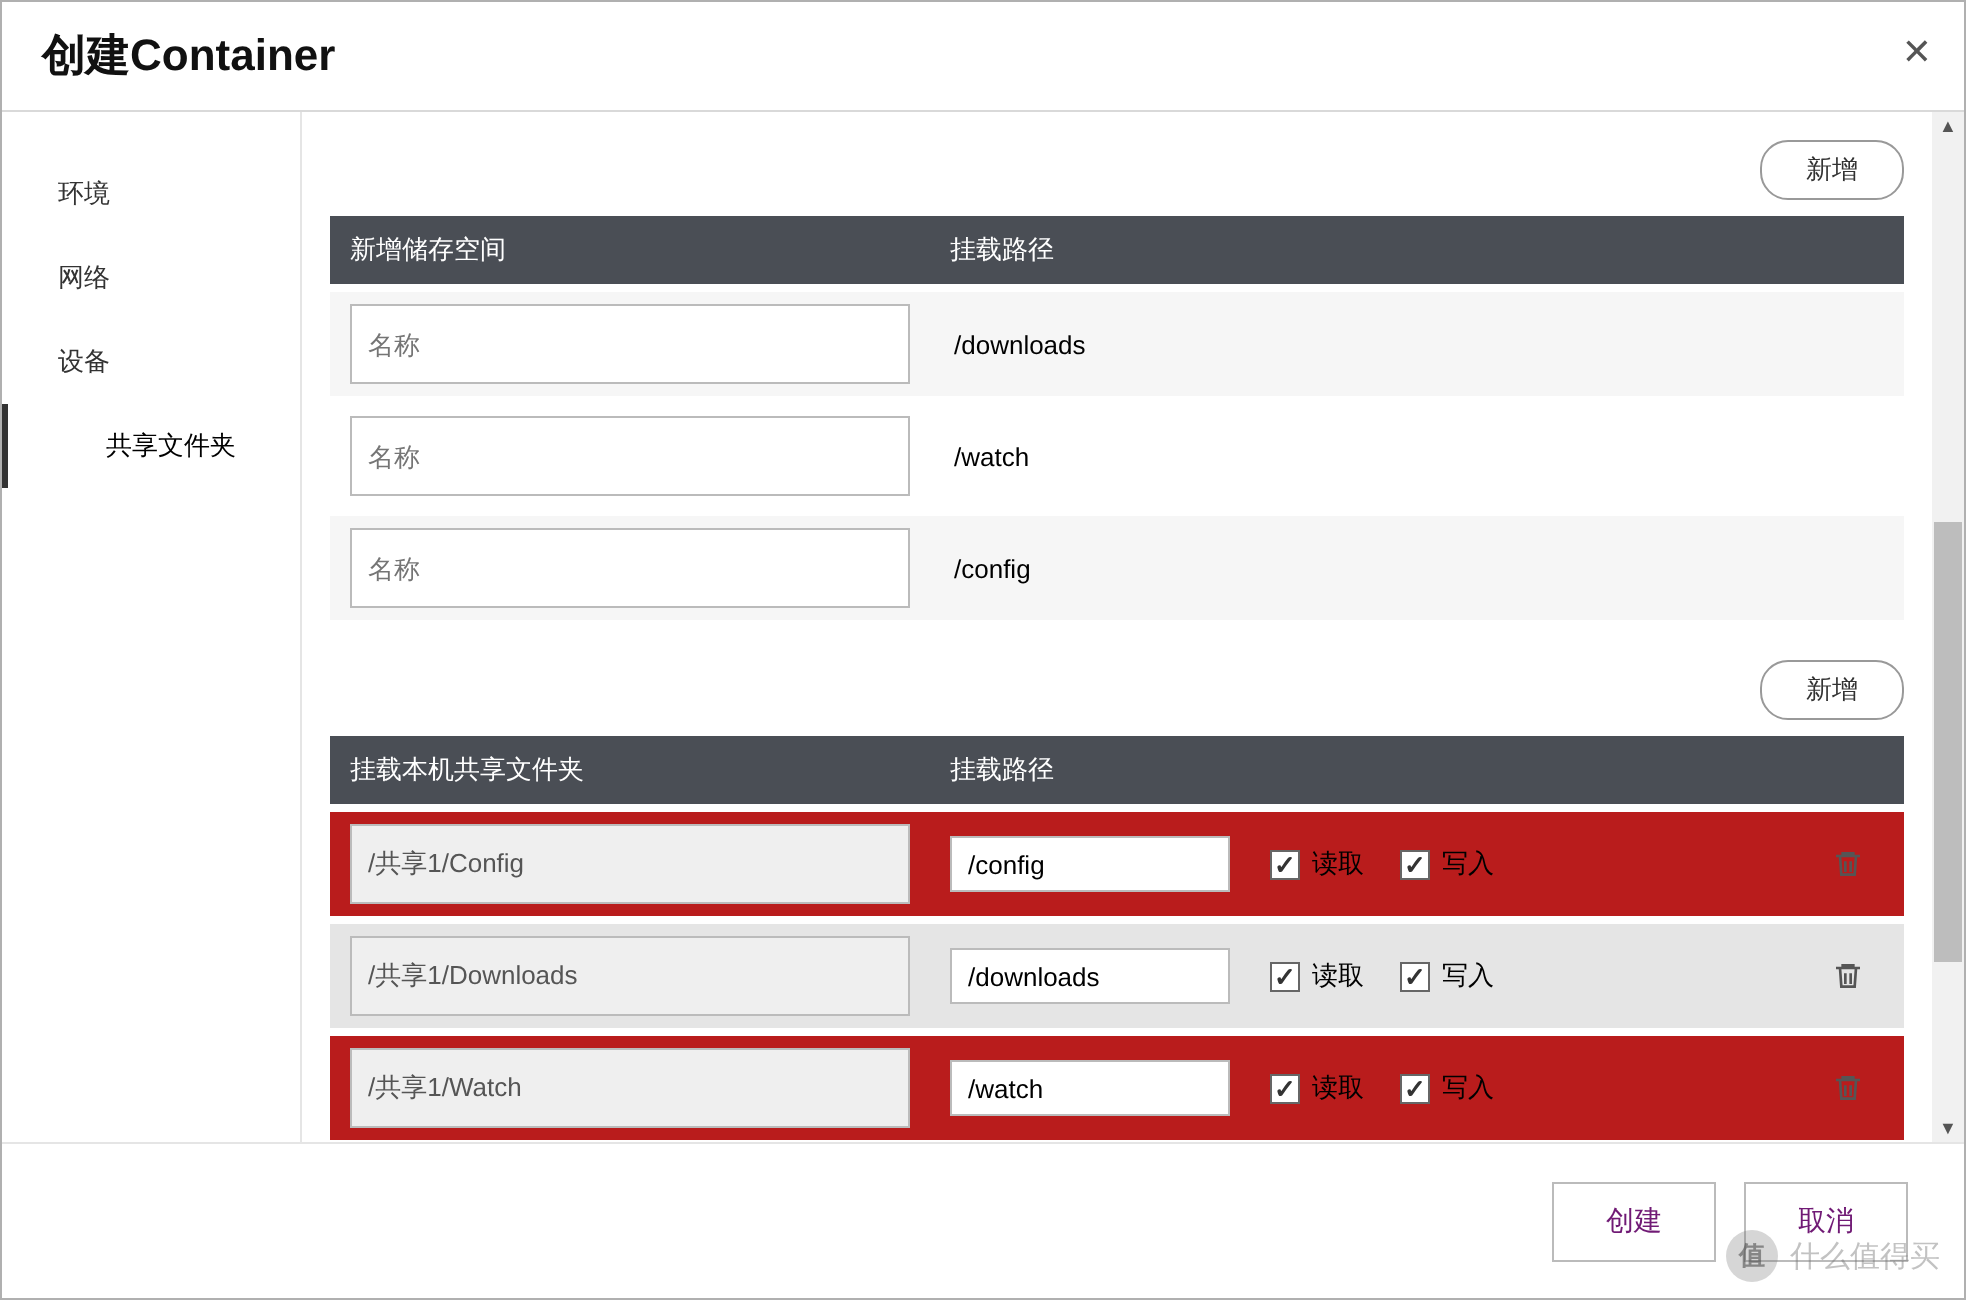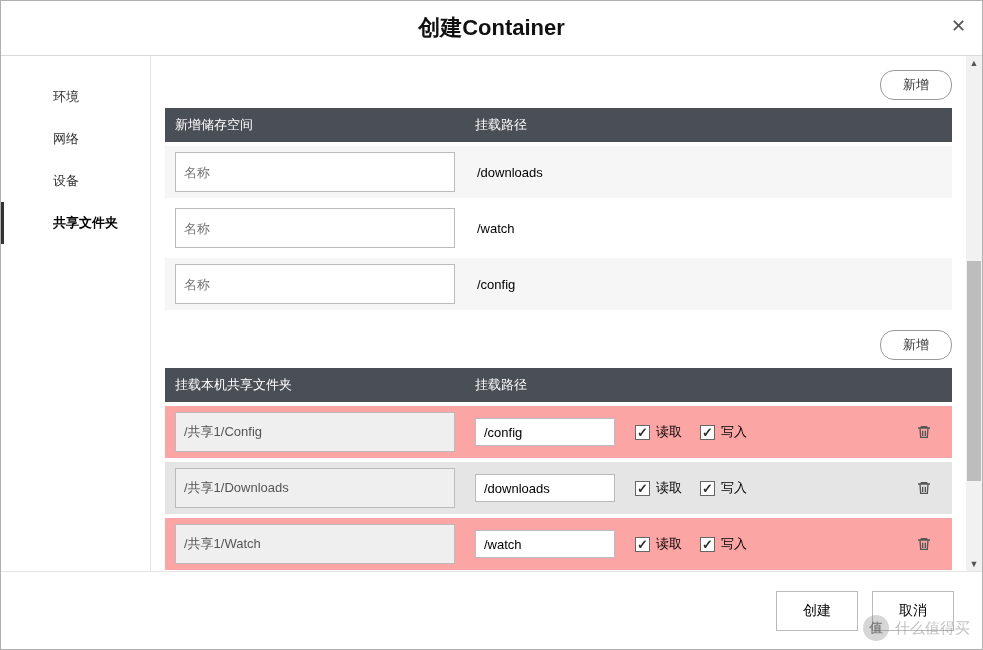--- a/index.html
+++ b/index.html
@@ -13,43 +13,42 @@
     overflow: hidden;
     border: 1px solid #b0b0b0;
   }
   .titlebar {
     height: 55px;
     border-bottom: 1px solid #d9d9d9;
     display: flex;
     align-items: center;
     padding: 0 20px;
     position: relative;
-    justify-content: center;
   }
   .titlebar-title { font-size: 22px; font-weight: 600; color: #111; }
   .close-x { position: absolute; right: 16px; top: 14px; font-size: 18px; color: #555; cursor: pointer; }
   .body {
     display: flex;
     height: 515px;
   }
   .sidebar {
     width: 150px;
     border-right: 1px solid #e5e5e5;
     padding-top: 20px;
   }
   .sidebar-item {
-    padding: 12px 0 12px 52px;
+    padding: 12px 0 12px 28px;
     color: #333;
     cursor: pointer;
   }
   .sidebar-item.active {
     border-left: 3px solid #333;
     padding-left: 49px;
     color: #000;
-    font-weight: 700;
+    font-weight: 400;
   }
   .content-outer { flex: 1; position: relative; }
   .content {
     padding: 14px 30px 10px 14px;
     overflow-y: auto;
     height: 100%;
   }
   .scrollbar-track {
     position: absolute; right: 0; top: 0; bottom: 0; width: 16px; background: #f1f1f1;
   }
@@ -94,39 +93,39 @@
     font-size: 13px;
     background: #fff;
   }
   .name-input.readonly { background: #efefef; color:#555; }
   .mount-label { width: 300px; color: #333; padding-left: 6px; }
   .mount-cell-input { width: 140px; height:28px; border:1px solid #bbb; padding:0 8px; font-size:13px; background:#fff; margin-right: 20px;}
   .share-row {
     display: flex;
     align-items: center;
     padding: 6px 10px;
-    background: #fca5a5;
+    background: #b91c1c;
     margin-top: 4px;
   }
   .share-row.alt { background: #e5e5e5; }
   .cbwrap { display: flex; align-items: center; margin-right: 18px; }
   .checkbox {
     width: 15px; height: 15px; border: 1.5px solid #666; margin-right: 6px; display:flex; align-items:center; justify-content:center; cursor:pointer; background:#fff;
   }
   .checkbox.checked::after { content:"✓"; font-size: 13px; color:#333; line-height:1; font-weight:bold;}
   .trash {
     margin-left: auto; margin-right: 10px; width:16px; height:16px; color:#555; cursor:pointer;
   }
   .trash svg { width:16px; height:16px; }
   .footer {
     height: 78px; border-top: 1px solid #e5e5e5;
     display: flex; justify-content: flex-end; align-items: center; padding: 0 28px; gap: 14px;
   }
   .footer-btn {
-    border: 1px solid #bbb; background: #fff; padding: 10px 26px; font-size: 14px; cursor:pointer; color:#000000;
+    border: 1px solid #bbb; background: #fff; padding: 10px 26px; font-size: 14px; cursor:pointer; color:#701a75;
   }
   .watermark {
     position: absolute; right: 12px; bottom: 8px; color: rgba(120,120,120,0.45); font-size: 15px;
     display:flex; align-items:center; gap:6px; pointer-events:none;
   }
   .watermark-circle { width:26px; height:26px; border-radius:50%; background:rgba(120,120,120,0.3); display:flex; align-items:center; justify-content:center; font-size:13px; color:rgba(80,80,80,0.6); font-weight:bold;}
 </style>
 </head>
 <body>
 

